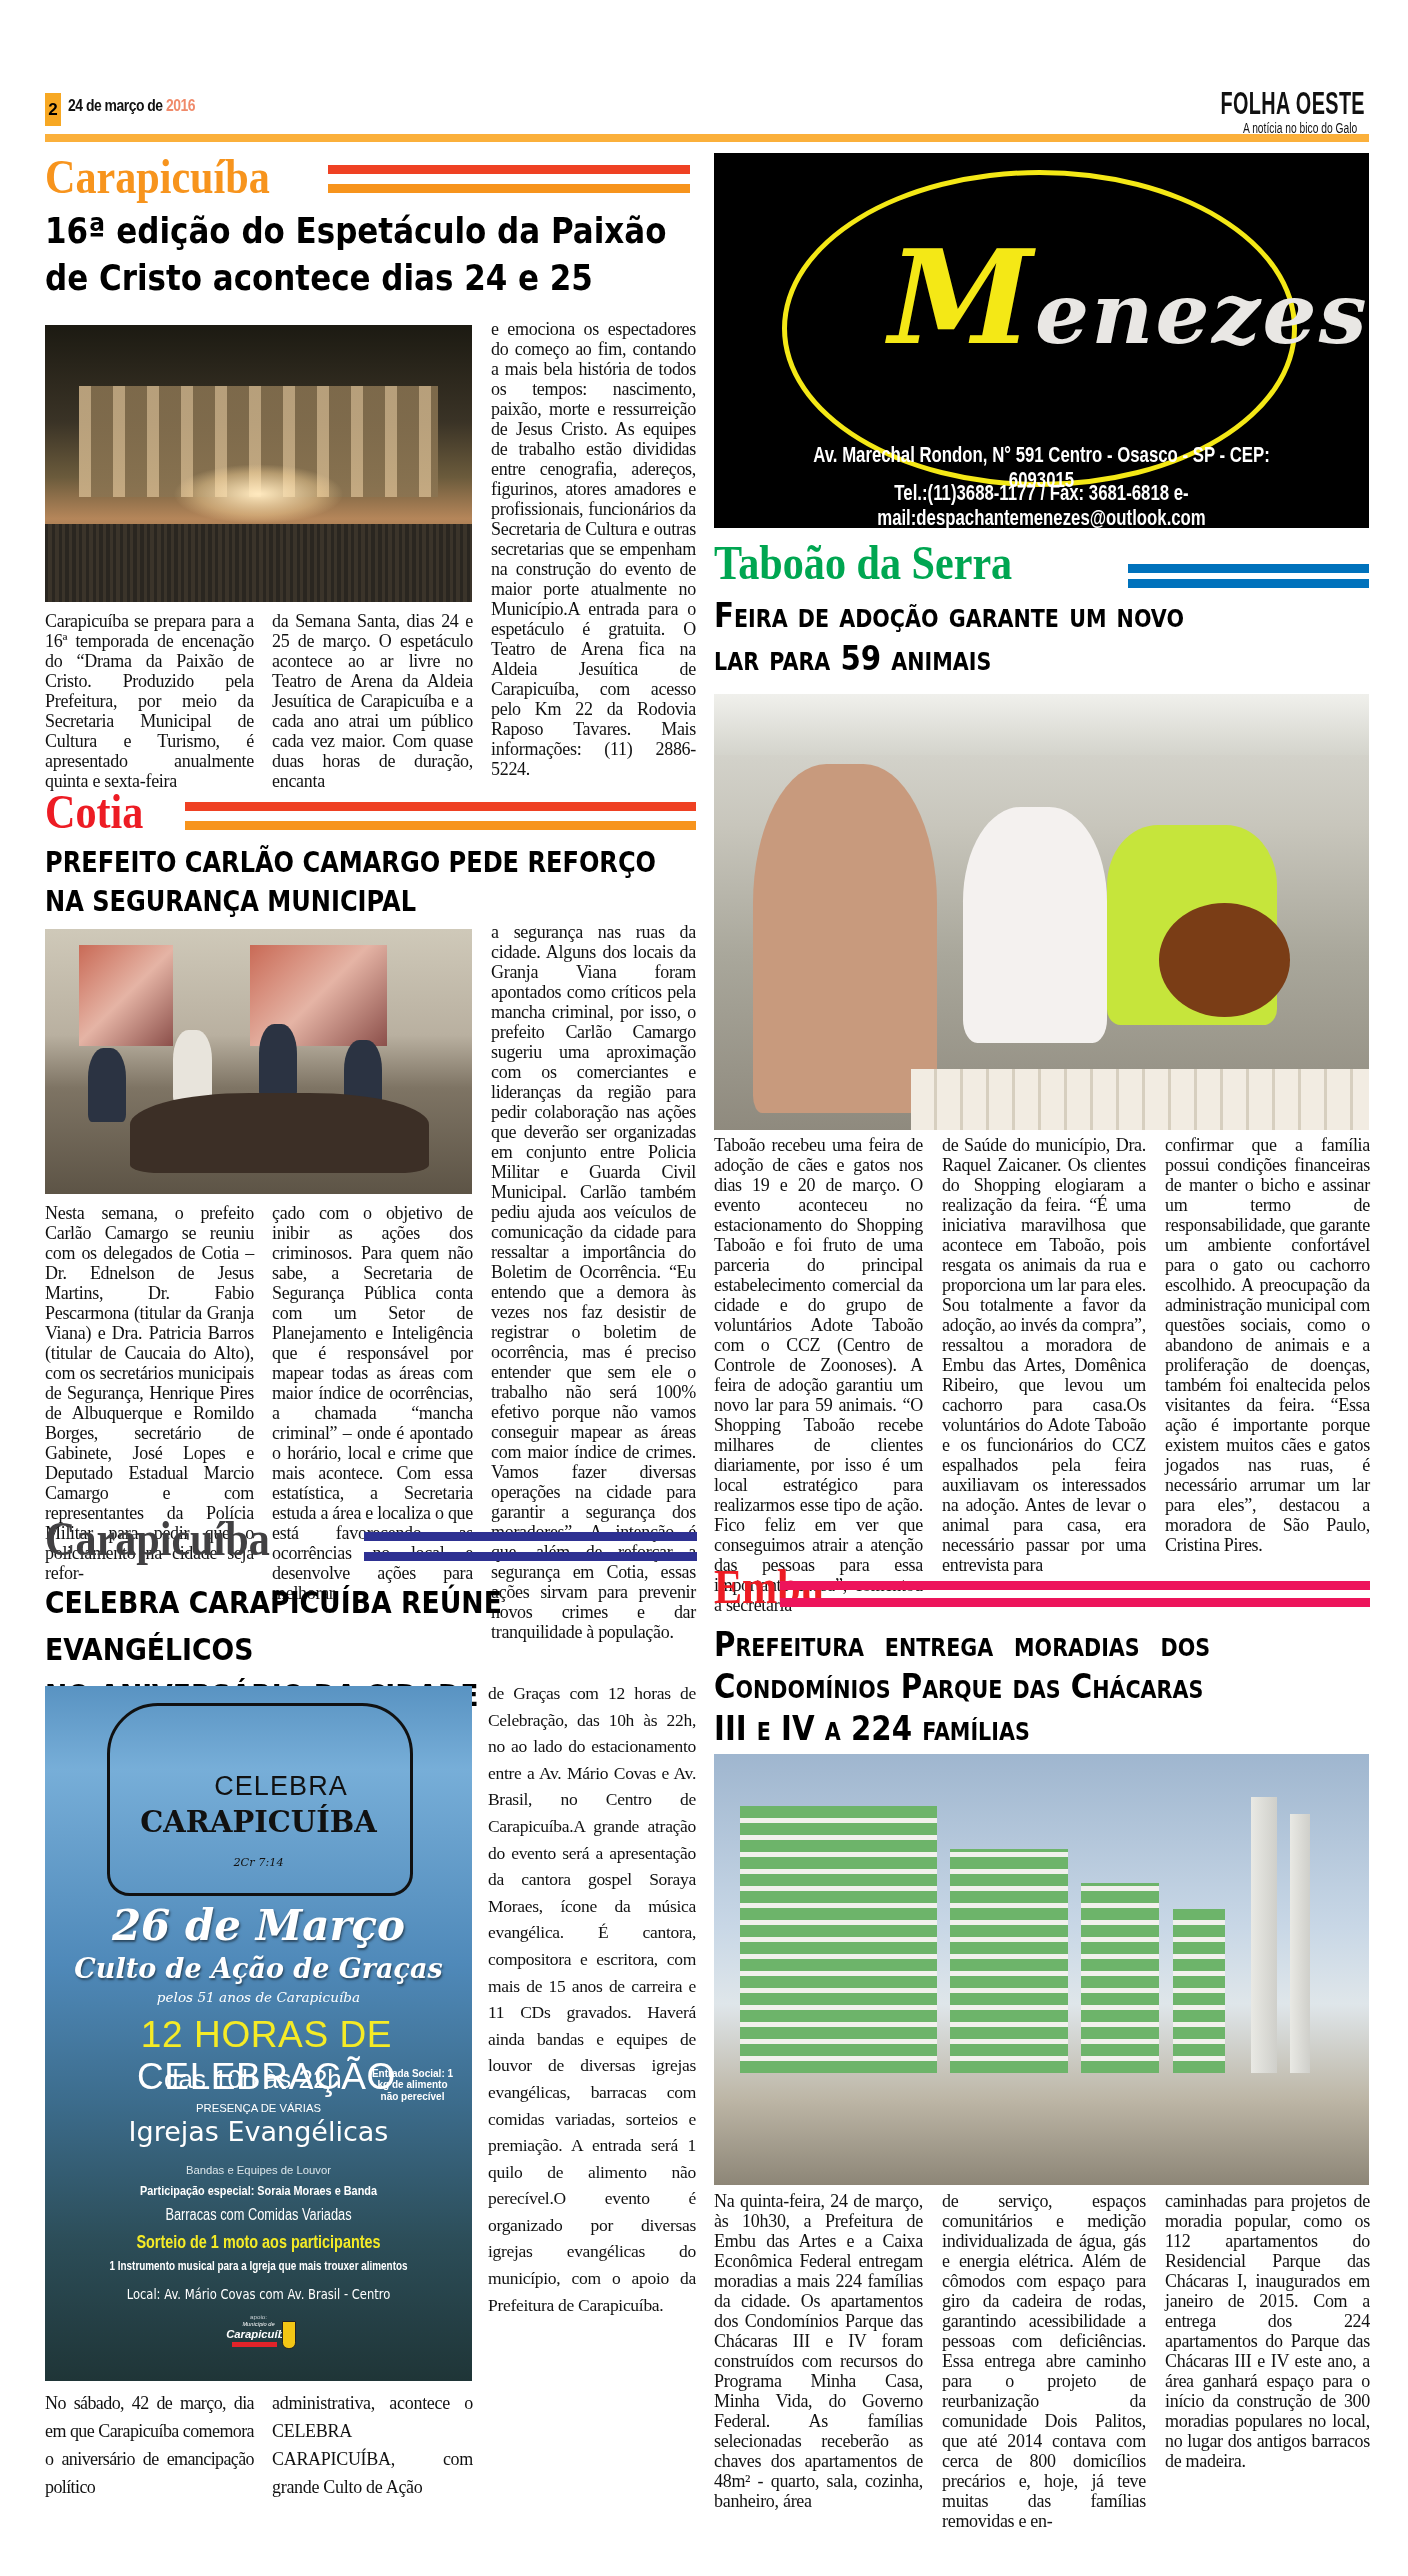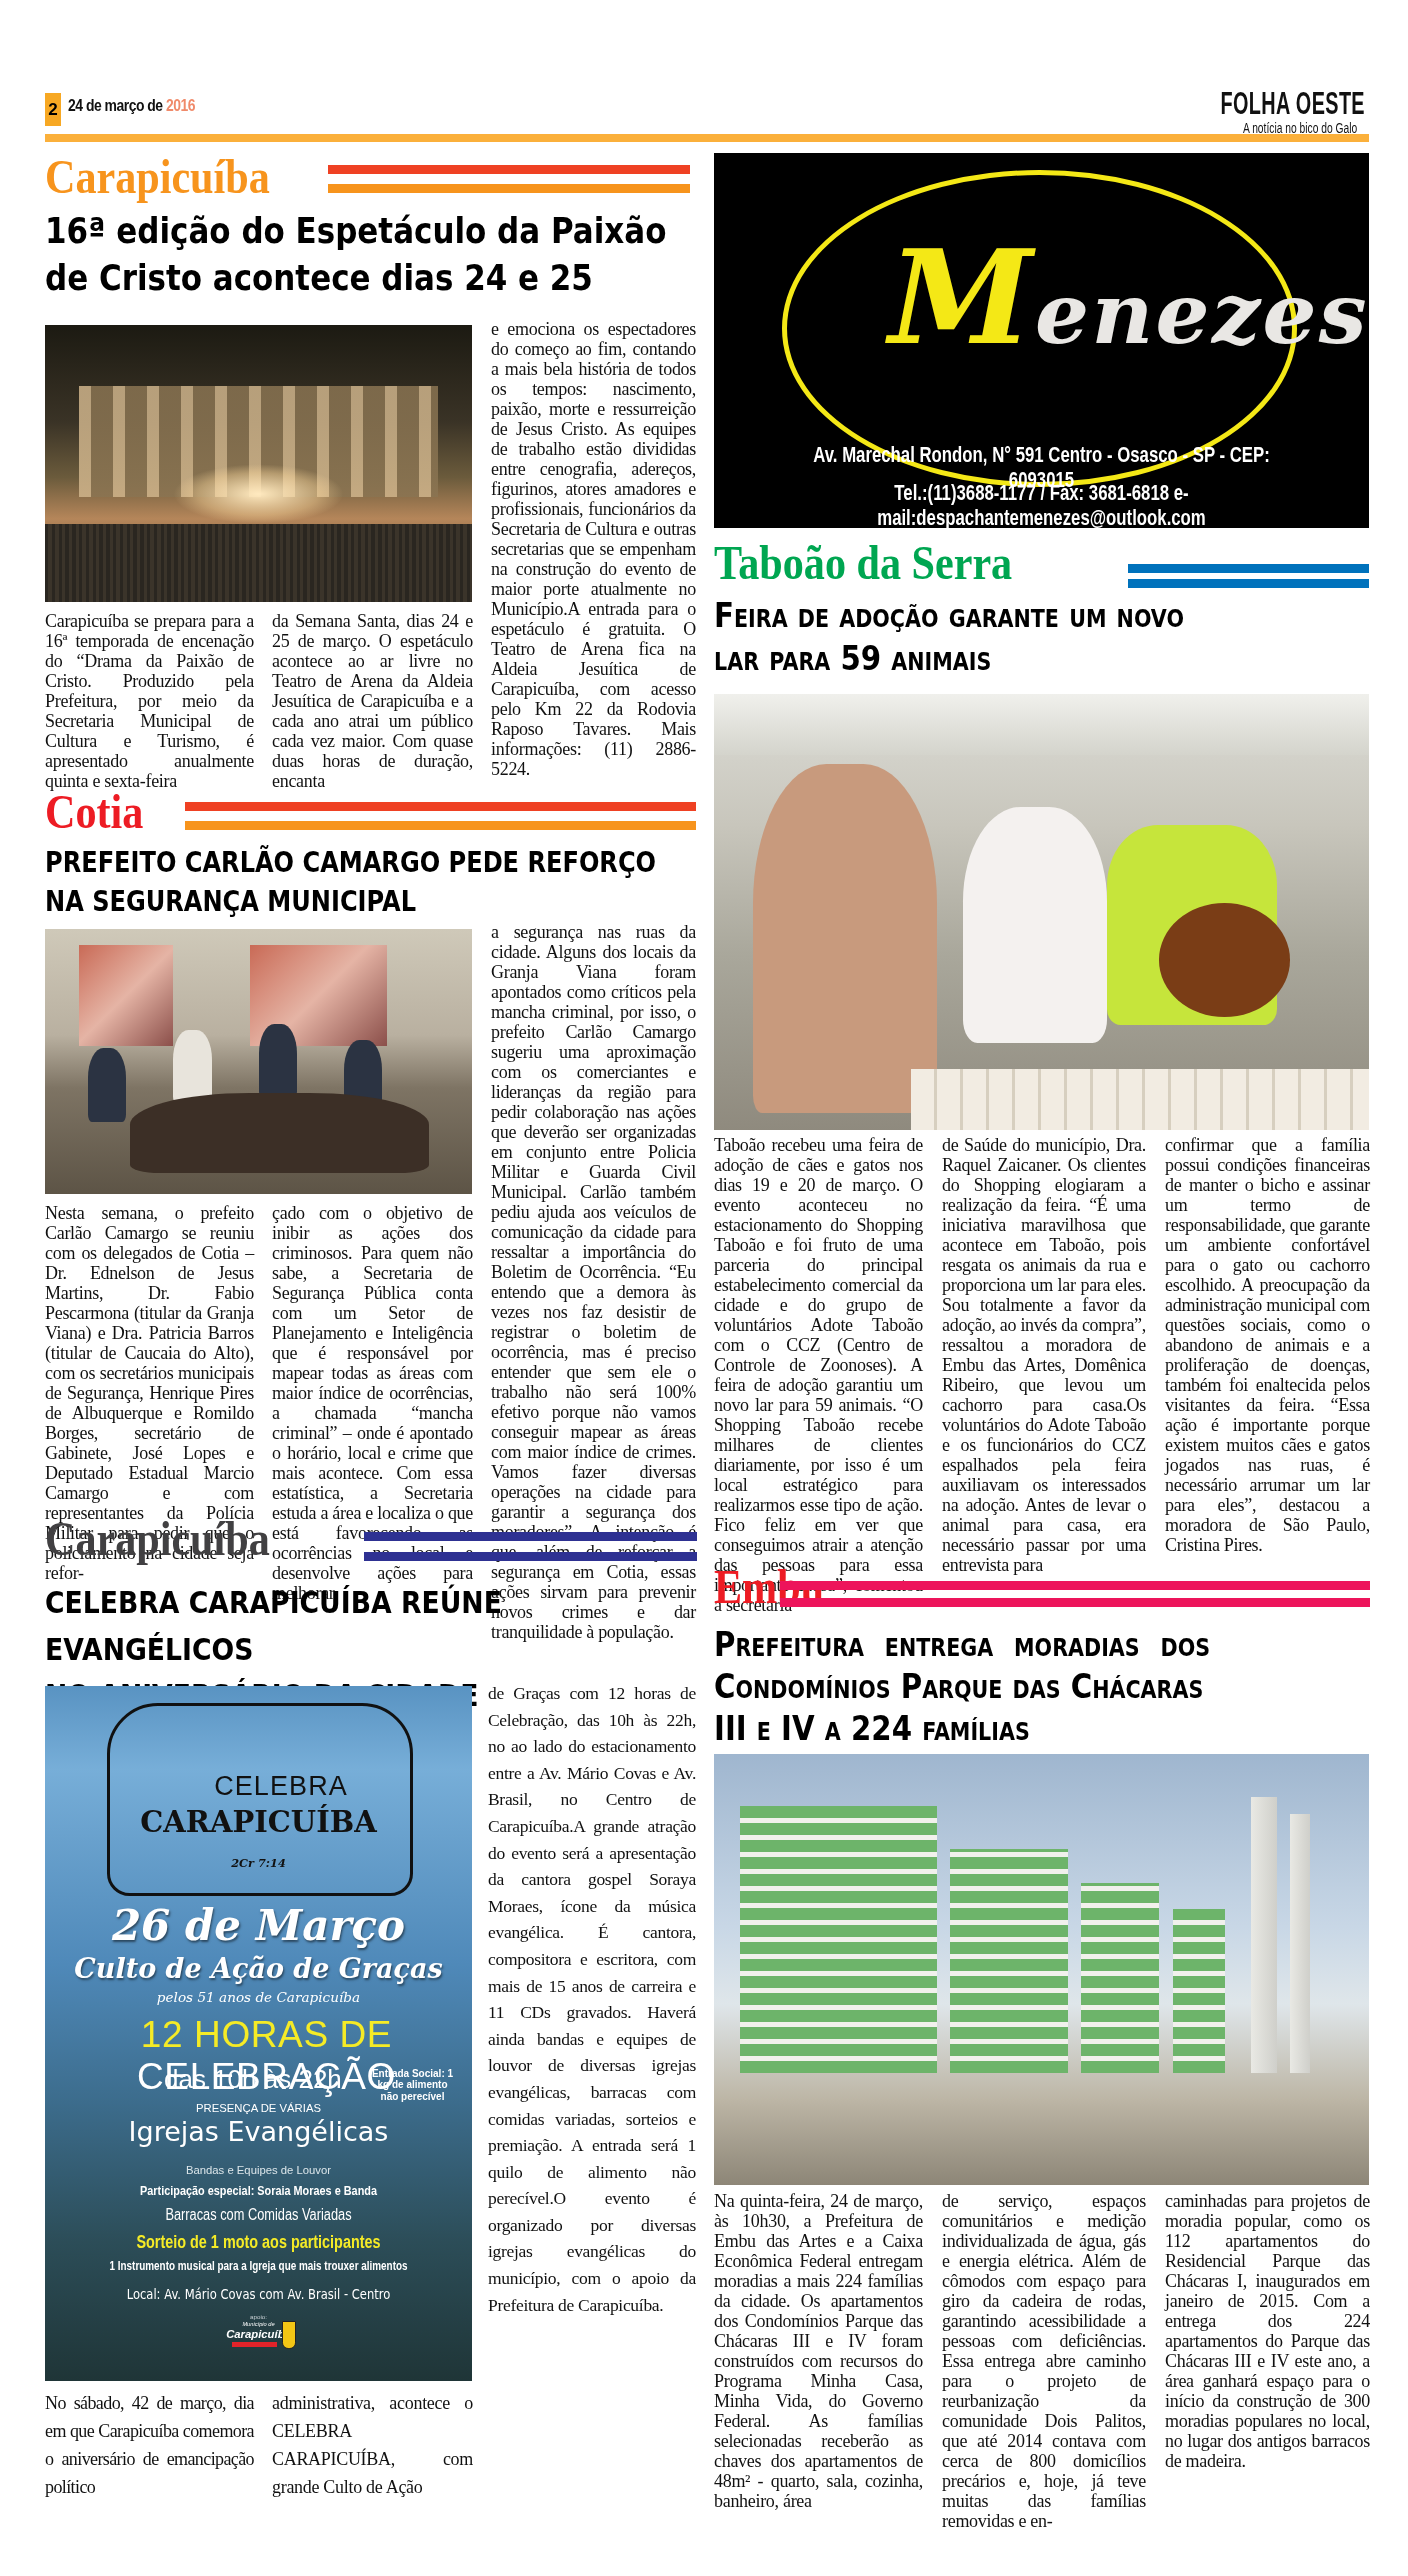--- a/index.html
+++ b/index.html
@@ -58,21 +58,21 @@
   .ad-brand .cap { color:#f4e816; font-size: 130px; }
   .ad-sub { position:absolute; left:0; right:0; top:181px; text-align:center; font-family: "DejaVu Serif", serif; font-style: italic; font-weight: bold; font-size: 48px; color:#dcdad7; }
   .ad-sub .cap { color:#f4e816; font-size: 68px; }
   .ad-line { position:absolute; left:0; right:0; text-align:center; font-family: "Liberation Sans", sans-serif; font-weight: bold; color:#fff; transform: scaleX(0.78); }
 
   
   .poster { background: linear-gradient(180deg,#5993c2 0%,#77aed8 12%,#4f89b9 40%,#3c6c8c 60%,#2c4d58 80%,#1f3537 100%); text-align:center; color:#fff; }
   .poster .ornament { position:absolute; left:62px; top:17px; width:300px; height:187px; border: 3.4px solid #111; border-radius: 51px 51px 22.6px 22.6px; }
   .poster .p-celebra { position:absolute; left:0; right:0; top:85px; font-family:"Liberation Sans",sans-serif; font-size:27px; color:#111; letter-spacing:1.1px;padding-left:45px; }
   .poster .p-carap { position:absolute; left:0; right:0; top:119px; font-family:"DejaVu Serif",serif; font-weight:bold; font-size:29px; color:#111; }
-  .poster .p-verse { position:absolute; left:0; right:0; top:170px; font-family:"DejaVu Serif",serif; font-style:italic; font-weight:bold; font-size:11.3px; color:#111; }
+  .poster .p-verse { position:absolute; left:0; right:0; top:170px; font-family:"DejaVu Serif",serif; font-style:italic; font-weight:normal; font-size:11.3px; color:#111; }
   .poster .p-date { position:absolute; left:0; right:0; top:215px; font-family:"DejaVu Serif",serif; font-style:italic; font-weight:bold; font-size:42px; text-shadow: 1.1px 1.7px 2.3px rgba(0,0,0,.5); }
   .poster .p-culto { position:absolute; left:0; right:0; top:267px; font-family:"DejaVu Serif",serif; font-style:italic; font-weight:bold; font-size:27px; text-shadow: 1.1px 1.7px 2.3px rgba(0,0,0,.5); }
   .poster .p-anos { position:absolute; left:0; right:0; top:303px; font-family:"DejaVu Serif",serif; font-style:italic; font-size:13.6px; }
   .poster .p-horas { position:absolute; left:16px; right:0; top:328px; font-family:"Liberation Sans",sans-serif; font-size:37px; letter-spacing:0.6px; }
   .poster .p-horas .y { color:#f5eb26; }
   .poster .p-das { position:absolute; left:119px; top:378px; font-family:"Liberation Sans",sans-serif; font-size:26px; }
   .poster .p-entrada { position:absolute; left:325px; top:382px; width:85px; font-family:"Liberation Sans",sans-serif; font-weight:bold; font-size:10px; line-height:11.3px; }
   .poster .p-presenca { position:absolute; left:0; right:0; top:416px; font-family:"Liberation Sans",sans-serif; font-size:11.3px; }
   .poster .p-igrejas { position:absolute; left:0; right:0; top:430px; font-family:"DejaVu Sans",sans-serif; font-size:27px; }
   .poster .p-bandas { position:absolute; left:0; right:0; top:478px; font-family:"Liberation Sans",sans-serif; font-size:11.3px; color:#dce6ea; }

